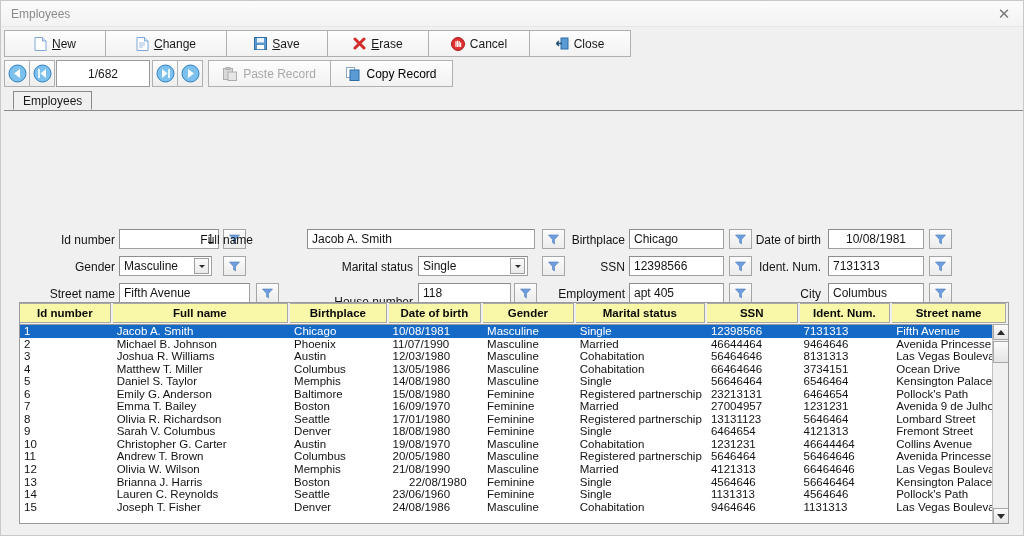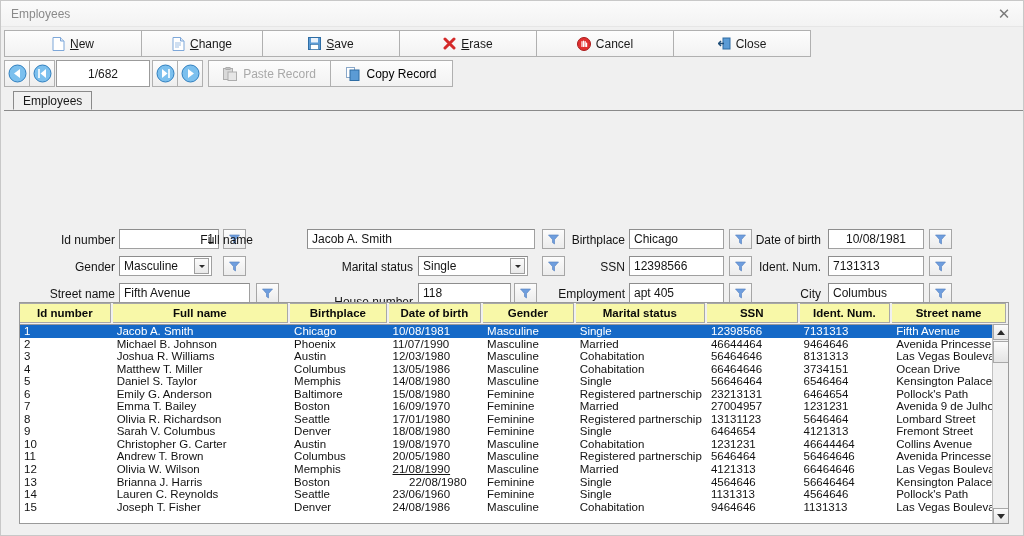--- a/index.html
+++ b/index.html
@@ -49,21 +49,21 @@
     border-right-width: 1px;
     margin-right: -1px;
     display: flex; align-items: center; justify-content: center;
     font-size: 12px; color: #1a1a1a;
     box-sizing: border-box;
     gap: 5px;
     cursor: default;
     user-select: none;
   }
   .tbtn .u { text-decoration: underline; }
-  .row1 .tbtn { width: 138px; }
+  .row1 .tbtn { width: 102px; }
   .row1 .tbtn.wide { width: 122px; }
   .toolbar-row2 { display: flex; margin-top: 3px; align-items: center; }
   .navbtn {
     width: 26px; height: 27px;
     background: linear-gradient(#fdfdfd, #eeeeee);
     border: 1px solid #b0b0b0;
     margin-right: -1px;
     display: flex; align-items: center; justify-content: center;
     box-sizing: border-box;
     cursor: default;
@@ -725,21 +725,21 @@
           <div class="gcell" style="width: 96px;">Masculine</div>
           <div class="gcell" style="width: 136px;">Registered partnerschip</div>
           <div class="gcell" style="width: 96px;">5646464</div>
           <div class="gcell" style="width: 96px;">56464646</div>
           <div class="gcell" style="width: 120px;">Avenida Princesse G</div>
         </div>
         <div class="grow">
           <div class="gcell" style="width: 96px;">12</div>
           <div class="gcell" style="width: 184px;">Olivia W. Wilson</div>
           <div class="gcell" style="width: 102px;">Memphis</div>
-          <div class="gcell" style="width: 98px; text-decoration: underline;">21/08/1990</div>
+          <div class="gcell" style="width: 98px;">21/08/1990</div>
           <div class="gcell" style="width: 96px;">Masculine</div>
           <div class="gcell" style="width: 136px;">Married</div>
           <div class="gcell" style="width: 96px;">4121313</div>
           <div class="gcell" style="width: 96px;">66464646</div>
           <div class="gcell" style="width: 120px;">Las Vegas Boulevard</div>
         </div>
         <div class="grow">
           <div class="gcell" style="width: 96px;">13</div>
           <div class="gcell" style="width: 184px;">Brianna J. Harris</div>
           <div class="gcell" style="width: 102px;">Boston</div>

